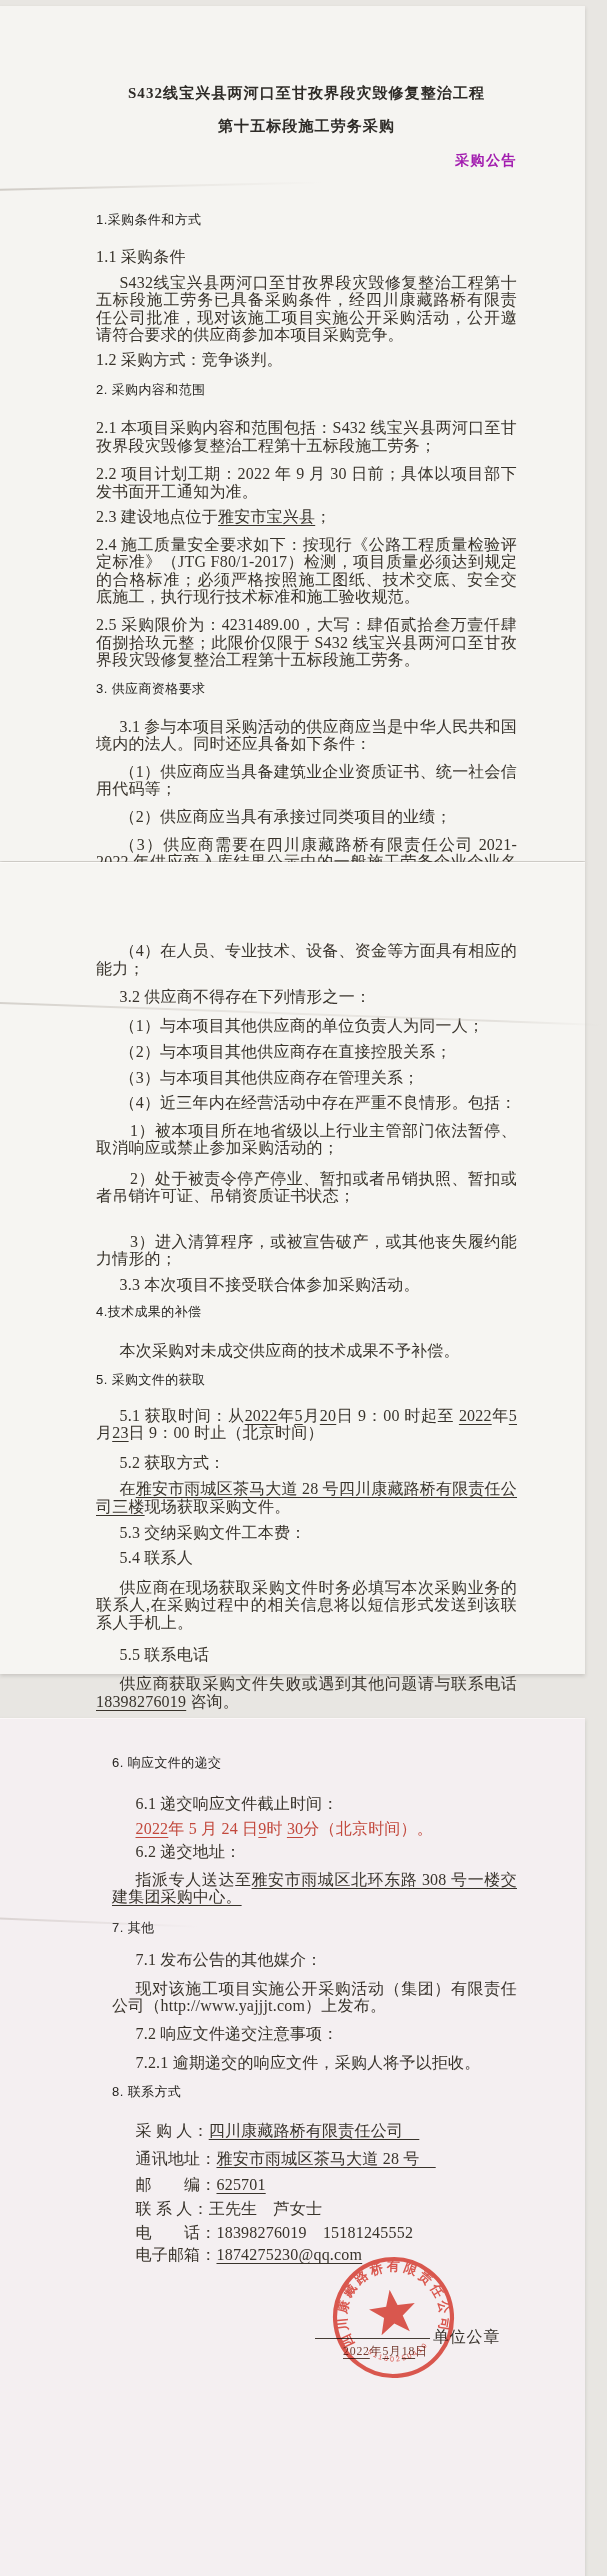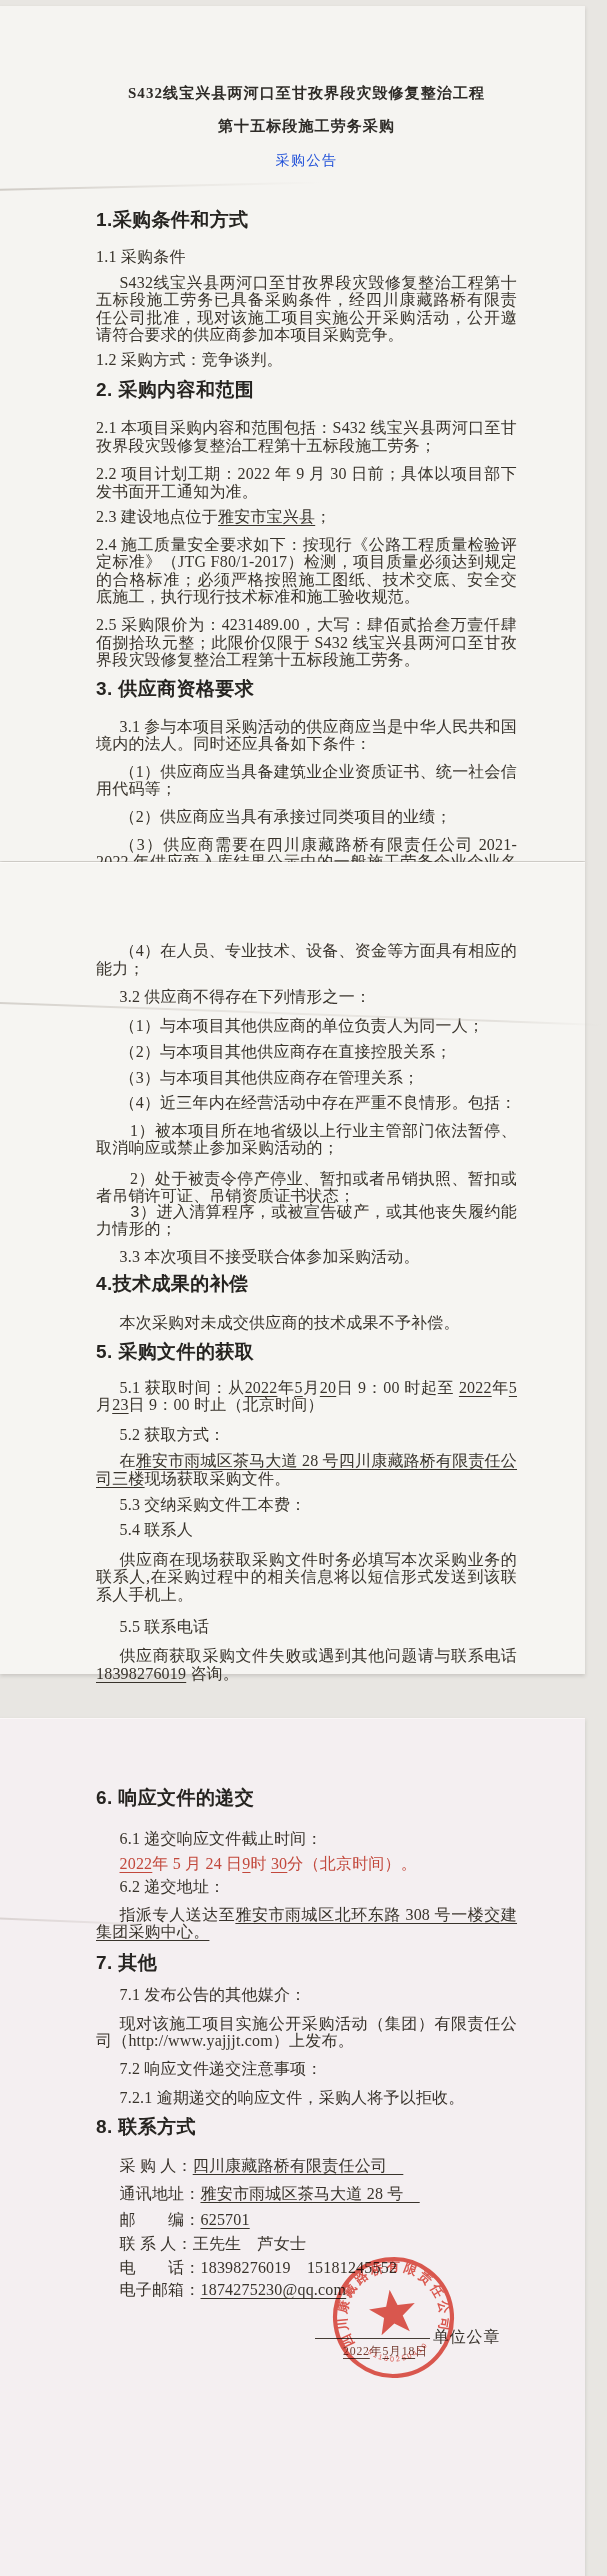--- a/index.html
+++ b/index.html
@@ -9,26 +9,26 @@
     font-family:"Liberation Serif","DejaVu Serif",serif;
     overflow:hidden;
   }
   .page{position:absolute;left:0;width:585px;background:#f6f5f2;box-shadow:0 1.5px 3.8px rgba(60,55,50,.18);}
   #page1{top:6px;height:855px;background:#f5f4f1;}
   #page2{top:862px;height:811px;background:#f6f5f2;border-top:0.8px solid #fcfbf9;}
   #page3{top:1718px;height:858px;background:#f4eff1;border-top:0.8px solid #fbf7f8;}
   .content{padding:0 68px 0 96px;}
   #page1 .content{padding-top:77px;}
   #page2 .content{padding-top:79px;}
-  #page3 .content{padding-top:69px;}
+  #page3 .content{padding-top:34px;margin-left:16px;}
 
   .blk{margin:0;}
   .t1{font-size:15px;font-weight:bold;text-align:center;line-height:20.5px;letter-spacing:1.1px;color:#2e2b27;}
-  .t2{font-size:14px;font-weight:normal;text-align:center;line-height:20px;letter-spacing:1.5px;color:#1d4ed8;}
-  .h{font-family:"Liberation Sans","DejaVu Sans",sans-serif;font-size:19px;font-weight:700;line-height:20px;color:#262421;letter-spacing:0.4px;}
+  .t2{font-size:14px;font-weight:bold;text-align:right;line-height:20px;letter-spacing:1.5px;color:#a21caf;}
+  .h{font-family:"Liberation Sans","DejaVu Sans",sans-serif;font-size:13px;font-weight:400;line-height:20px;color:#262421;letter-spacing:0.4px;}
   .n,.p,.i,.i2,.c{font-size:16px;line-height:17.5px;color:#38332b;text-align:justify;letter-spacing:0.2px;}
   .n1,.p,.i{text-indent:23.5px;}
   .i2{text-indent:34px;}
   .c{margin-left:23.5px;text-align:left;text-indent:0;}
   .u{text-decoration:underline;text-underline-offset:2.7px;text-decoration-thickness:0.8px;}
   .r{color:#c2483c;}
 
   .crease{position:absolute;height:1.5px;pointer-events:none;}
   .crease-1{left:-7.6px;top:179px;width:349px;transform:rotate(-1.3deg);
     background:linear-gradient(90deg,rgba(175,168,160,.55),rgba(200,194,186,.25) 55%,transparent 95%);}
@@ -79,21 +79,21 @@
   <div class="crease crease-2"></div>
   <div class="content">
       <div class="blk i">（4）在人员、专业技术、设备、资金等方面具有相应的能力；</div>
       <div class="blk n n1" style="margin-top: 10.6px;">3.2  供应商不得存在下列情形之一：</div>
       <div class="blk i" style="margin-top: 12px;">（1）与本项目其他供应商的单位负责人为同一人；</div>
       <div class="blk i" style="margin-top: 8.3px;">（2）与本项目其他供应商存在直接控股关系；</div>
       <div class="blk i" style="margin-top: 8.3px;">（3）与本项目其他供应商存在管理关系；</div>
       <div class="blk i" style="margin-top: 8.3px;">（4）近三年内在经营活动中存在严重不良情形。包括：</div>
       <div class="blk i2" style="margin-top: 10px;">1）被本项目所在地省级以上行业主管部门依法暂停、取消响应或禁止参加采购活动的；</div>
       <div class="blk i2" style="margin-top: 13px;">2）处于被责令停产停业、暂扣或者吊销执照、暂扣或者吊销许可证、吊销资质证书状态；</div>
-      <div class="blk i2" style="margin-top: 0; font-family: Liberation Mono, monospace;">3）进入清算程序，或被宣告破产，或其他丧失履约能力情形的；</div>
+      <div class="blk i2" style="margin-top: 28px;">3）进入清算程序，或被宣告破产，或其他丧失履约能力情形的；</div>
       <div class="blk n n1" style="margin-top: 8.3px;">3.3  本次项目不接受联合体参加采购活动。</div>
       <div class="blk h" style="margin-top: 8.3px;">4.技术成果的补偿</div>
       <div class="blk p" style="margin-top: 20px;">本次采购对未成交供应商的技术成果不予补偿。</div>
       <div class="blk h" style="margin-top: 10.6px;">5.  采购文件的获取</div>
       <div class="blk p" style="margin-top: 16.7px;">5.1 获取时间：从<span class="u">2022</span>年<span class="u">5</span>月<span class="u">20</span>日 9：00 时起至 <span class="u">2022</span>年<span class="u">5</span>月<span class="u">23</span>日 9：00 时止（北京时间）</div>
       <div class="blk n n1" style="margin-top: 12px;">5.2  获取方式：</div>
       <div class="blk p" style="margin-top: 9px;">在<span class="u">雅安市雨城区茶马大道 28 号四川康藏路桥有限责任公司三楼</span>现场获取采购文件。</div>
       <div class="blk n n1" style="margin-top: 9px;">5.3 交纳采购文件工本费：</div>
       <div class="blk n n1" style="margin-top: 7.6px;">5.4 联系人</div>
       <div class="blk p" style="margin-top: 12px;">供应商在现场获取采购文件时务必填写本次采购业务的联系人,在采购过程中的相关信息将以短信形式发送到该联系人手机上。</div>

